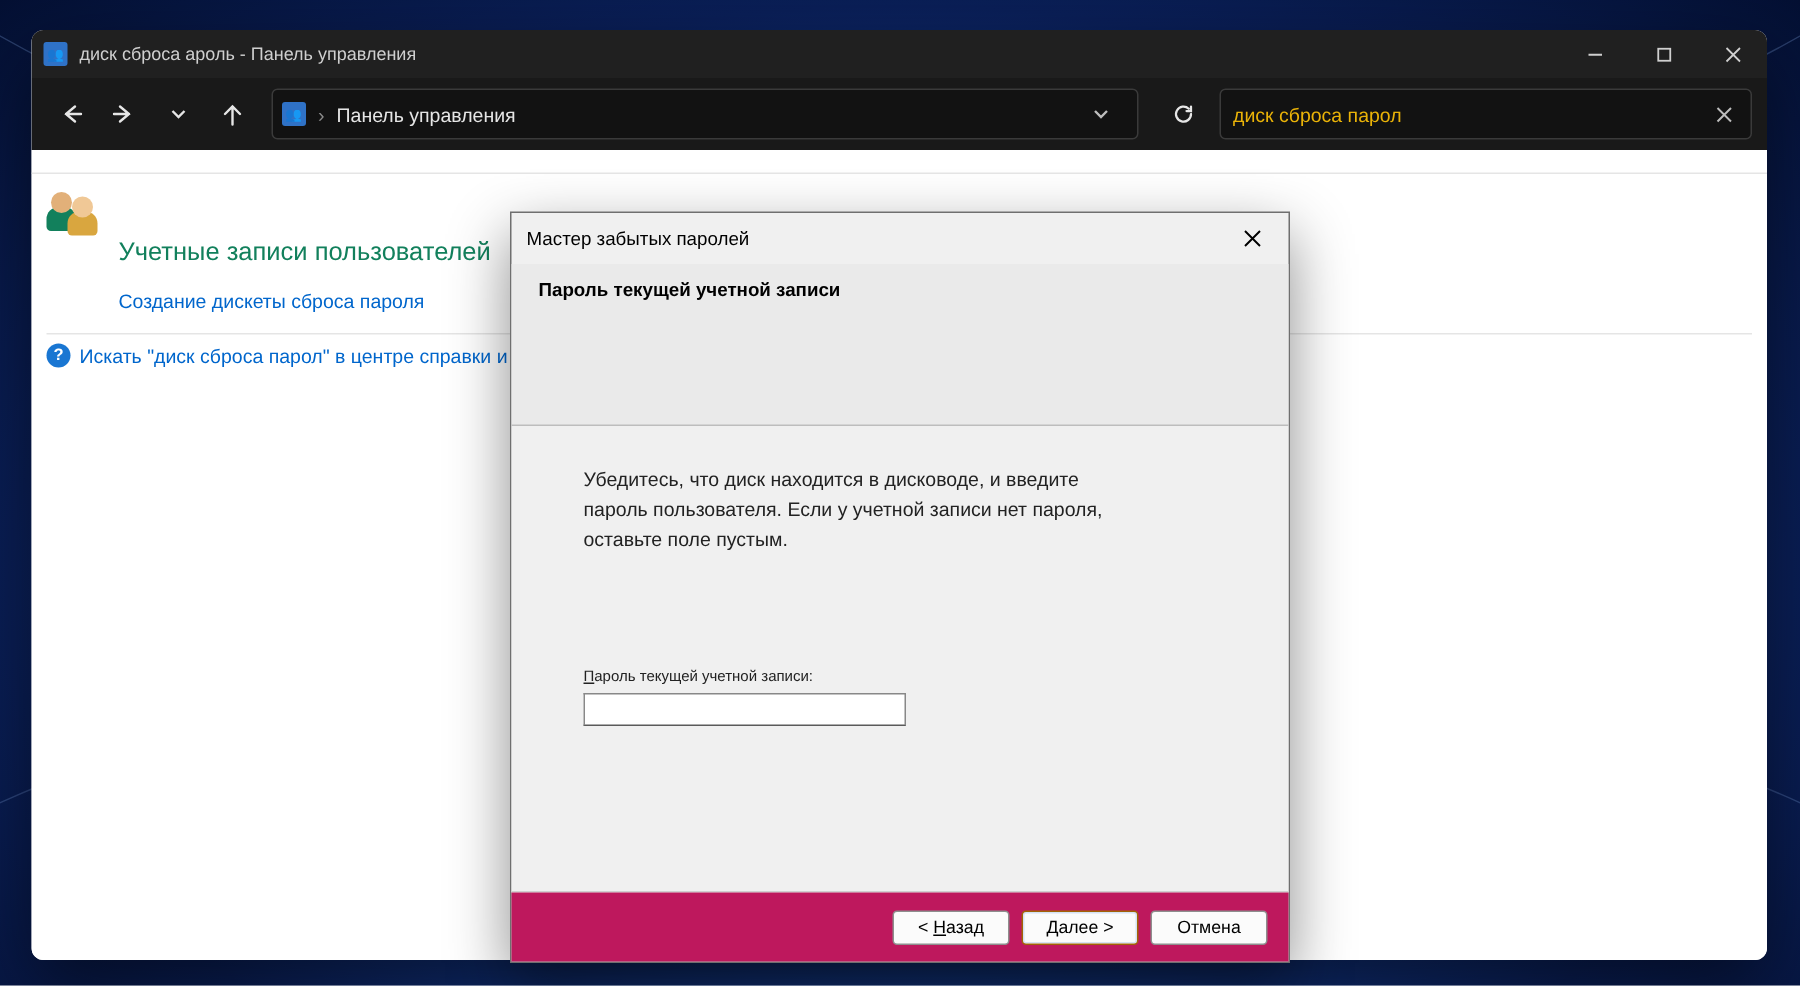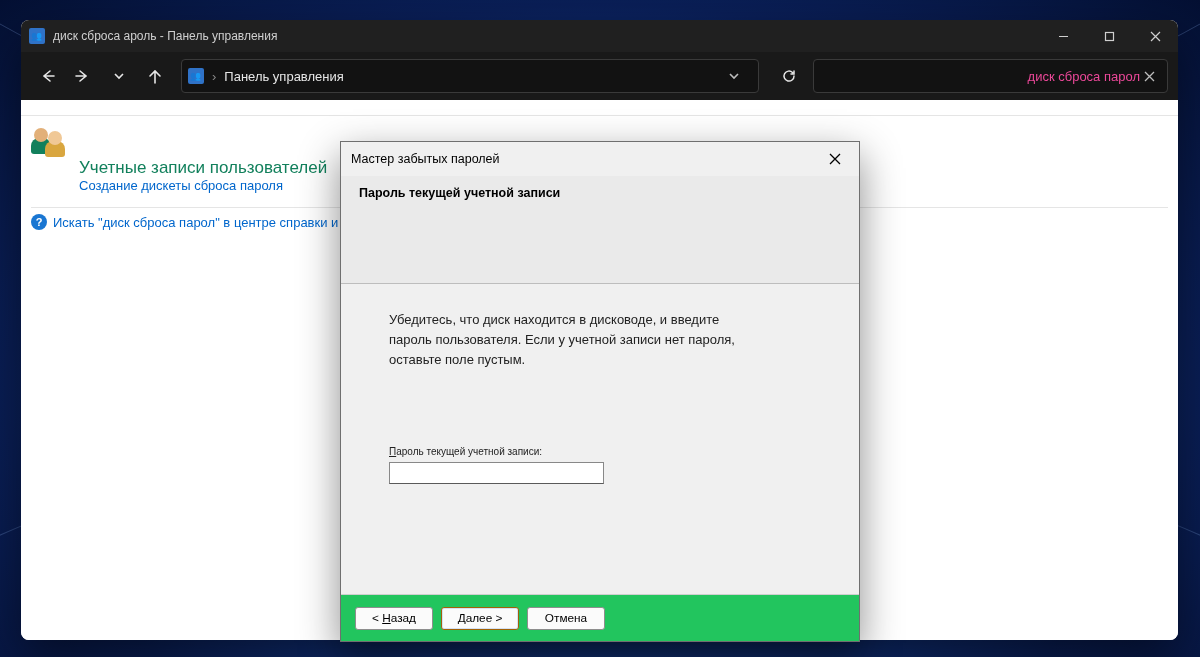--- a/index.html
+++ b/index.html
@@ -73,41 +73,41 @@
   .address .sep { color:#8a8a8a; }
   .address .addr-tail { flex:1; }
   .address .dd { width:24px; text-align:center; color:#bdbdbd; }
   .refresh { margin: 0 4px; }
   .search {
     width: 355px; height: 34px;
     background:#121212; border:1px solid #3a3a3a; border-radius:4px;
     display:flex; align-items:center; padding:0 8px; color:#cfcfcf;
   }
   .search input {
-    flex:1; background:transparent; border:none; outline:none; color:#ec4899; font-size:13px;text-align:right;
+    flex:1; background:transparent; border:none; outline:none; color:#eab308; font-size:13px;
   }
   .search .clear { color:#bdbdbd; cursor:pointer; padding:0 4px; }
 
   
   .thinbar { height:16px; background:#fff; border-bottom:1px solid #e5e5e5; }
 
   
   .content { flex:1; background:#fff; padding: 10px 10px 0 10px; position:relative; }
   .content-inner { display:flex; align-items:flex-start; gap:12px; }
   .user-icon {
     width:36px; height:30px; position:relative; margin-top:2px;
   }
   .user-icon .head1, .user-icon .head2 { position:absolute; width:14px; height:14px; border-radius:50%; }
   .user-icon .body1, .user-icon .body2 { position:absolute; width:20px; height:16px; border-radius:8px 8px 3px 3px; }
   .user-icon .head1 { background:#e2b079; left:3px; top:0; }
   .user-icon .body1 { background:#12805c; left:0; top:10px; }
   .user-icon .head2 { background:#f0c896; left:17px; top:3px; }
   .user-icon .body2 { background:#d9a63f; left:14px; top:13px; }
   .content h2 { color:#12805c; font-size:17px; font-weight:400;margin-top:32px; }
-  .content .bluelink { color:#0066cc; font-size:13px; margin-top:0; cursor:pointer; }
+  .content .bluelink { color:#0066cc; font-size:13px; margin-top:15px; cursor:pointer; }
   .content .divider { border-top:1px solid #e5e5e5; margin:14px 0 6px 0; }
   .help-row { display:flex; align-items:center; gap:6px; color:#0066cc; font-size:13px; cursor:pointer; }
   .help-row .qicon { width:16px; height:16px; border-radius:50%; background:#1976d2; color:#fff; display:flex; align-items:center; justify-content:center; font-size:11px; font-weight:bold; }
 
   
   .wizard {
     position:absolute;
     left:340px; top:141px;
     width:520px; height:501px;
     background:#f0f0f0;
@@ -138,22 +138,22 @@
   }
   .wizard .wbody .instr { font-size:13px; line-height:1.55; max-width:370px; }
   .wizard .wbody .label { font-size:10px; margin-top:76px; }
   .wizard .wbody .label .ul { text-decoration:underline; }
   .wizard .wbody input[type=password] {
     width:215px; height:22px; margin-top:5px;
     border:1px solid #888; border-bottom:1px solid #5a5a5a;
     padding:1px 4px; font-size:12px; outline:none; background:#fff;
   }
   .wizard .wfoot {
-    height:46px; background:#22c55e;
-    display:flex; align-items:center; justify-content:flex-start;
+    height:46px; background:#be185d;
+    display:flex; align-items:center; justify-content:flex-end;
     gap:8px; padding:0 14px;
   }
   .wizard .wfoot button {
     height:23px; min-width:78px; padding:0 12px;
     background:#fbfbfb; border:1px solid #8e8e8e; border-radius:3px;
     font-size:11.8px; cursor:pointer;
   }
   .wizard .wfoot button.primary { border:1px solid #a16207; box-shadow: inset 0 0 0 1px rgba(58,123,213,0.2);}
   .wizard .wfoot .ul { text-decoration:underline; }
 

